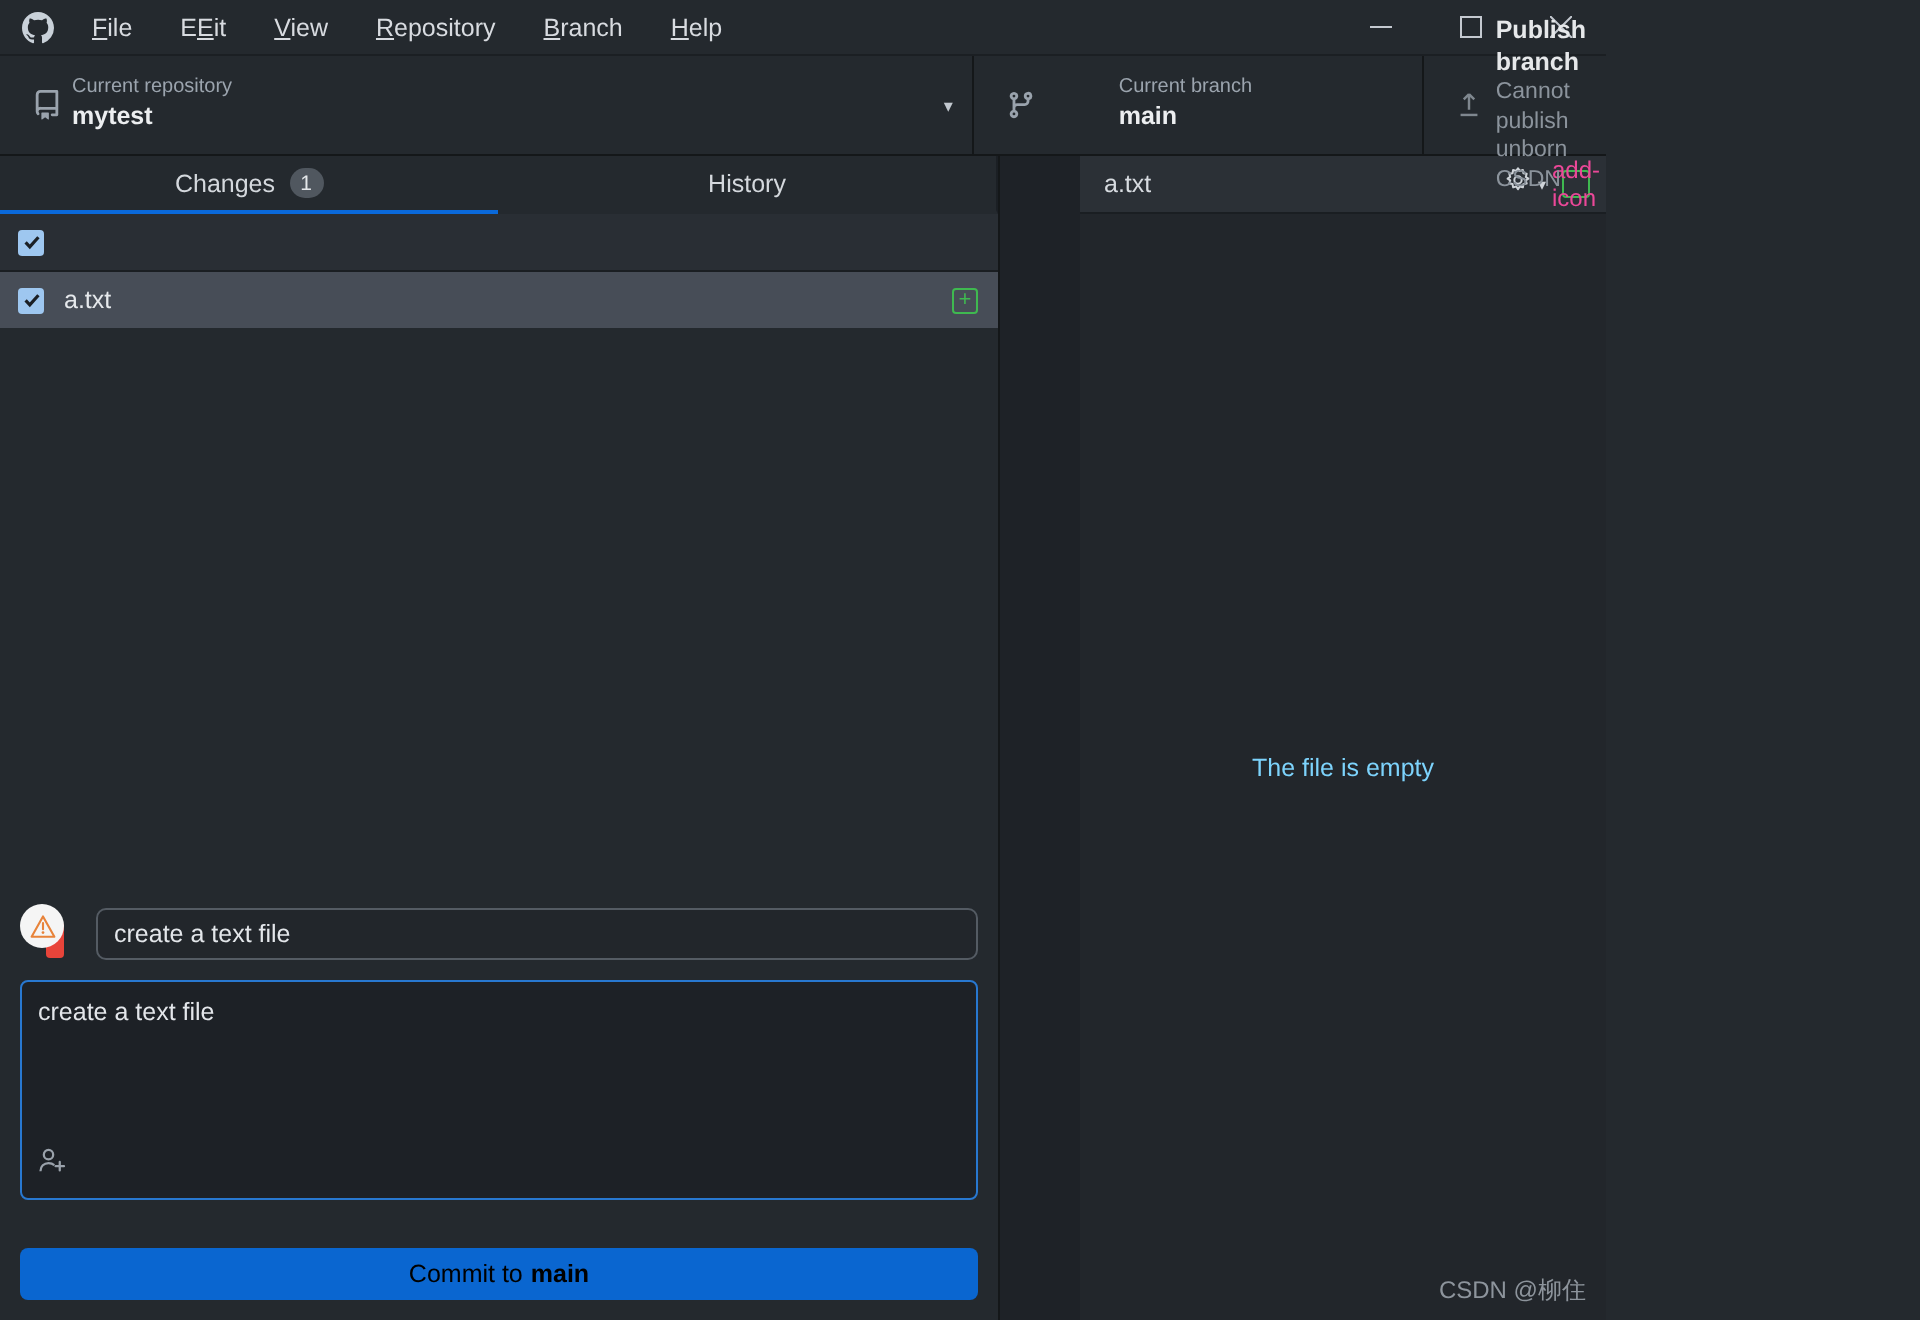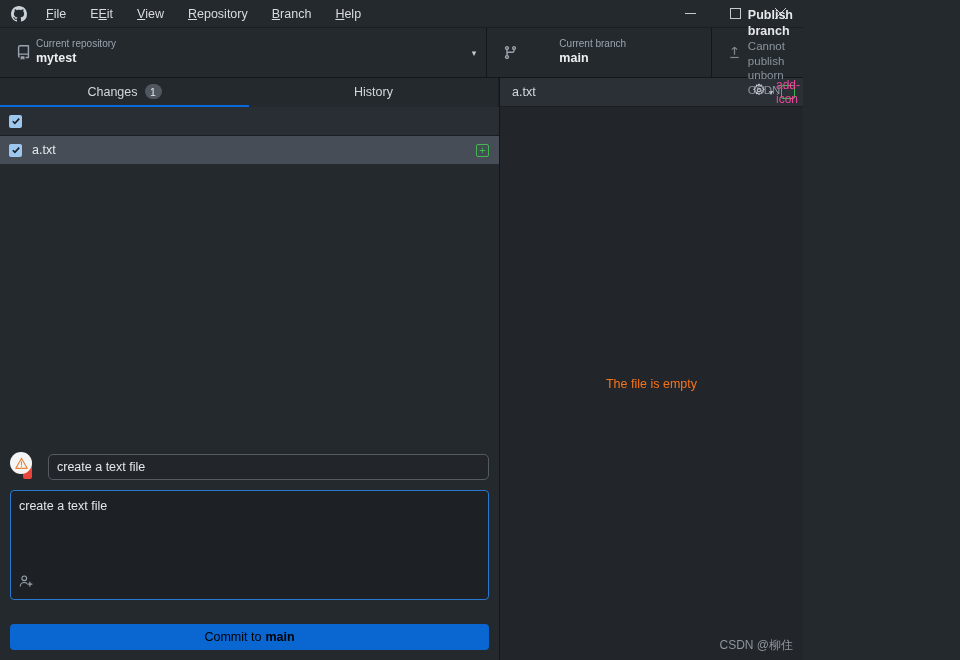--- a/index.html
+++ b/index.html
@@ -65,21 +65,21 @@
   .tb-label { font-size: 10px; color: #9ba4ae; }
   .tb-value { font-size: 12.5px; color: #eceef0; font-weight: bold; }
   .tb-cell.disabled .tb-label { color: #e6e8ea; font-weight: bold; font-size: 12.5px; }
   .tb-cell.disabled .tb-value { color: #8b939c; font-weight: normal; font-size: 11.5px; }
   .tb-chevron {
     margin-left: auto; color: #c2c8cf;
     font-size: 9px; padding-left: 8px;
   }
 
   
-  .body { flex: 1; display: flex; min-height: 0; }
+  .body { flex: 1; display: flex; min-height: 0; gap: 40px; }
   .left {
     width: 500px; flex: 0 0 500px;
     display: flex; flex-direction: column;
     background: #24292e;
     border-right: 1px solid #141719;
   }
   .right {
     flex: 1; display: flex; flex-direction: column;
     background: #22262b;
   }
@@ -205,21 +205,21 @@
     width: 14px; height: 14px;
     border: 1.4px solid #3fb950; border-radius: 2px;
     color: #ec4899; font-size: 12px;
     display: flex; align-items: center; justify-content: center;
   }
   .diff-body {
     flex: 1; display: flex; align-items: center; justify-content: center;
     background: #22262b;
     position: relative;
   }
-  .empty-msg { font-size: 12.5px; color: #f97316; }
+  .empty-msg { font-size: 12.5px; color: #7dd3fc; }
   .watermark {
     position: absolute; right: 10px; bottom: 6px;
     font-size: 12px; color: #8d949c;
   }
 </style>
 </head>
 <body>
 
 <div class="app">
 

